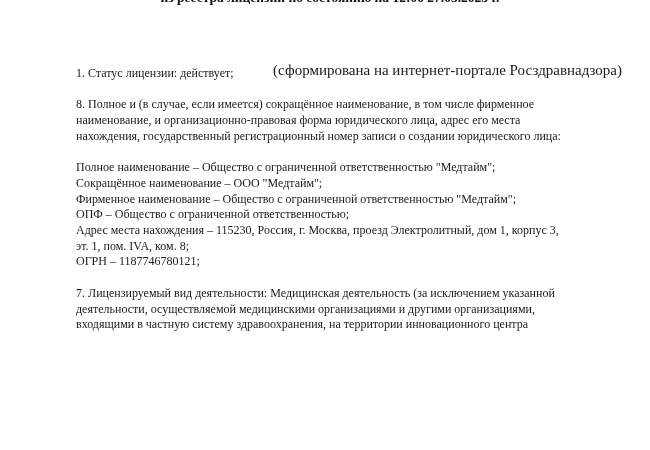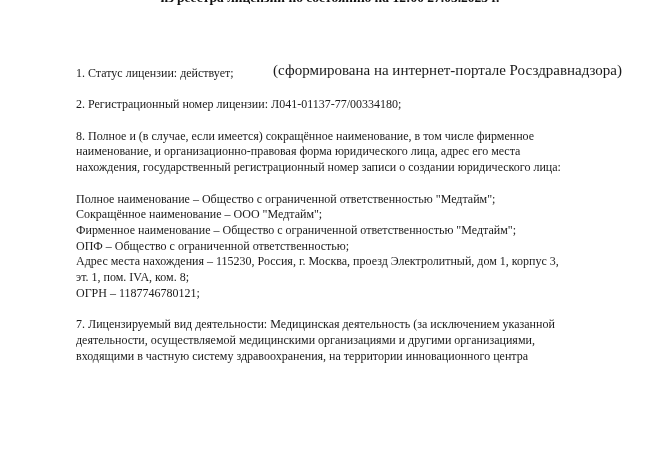--- a/index.html
+++ b/index.html
@@ -52,21 +52,20 @@
 <body>
 
 <div class="page">
 
   <div class="doc-title">из реестра лицензий по состоянию на 12:00 27.03.2023 г.</div>
 
   <div class="portal-note">(сформирована на интернет-портале Росздравнадзора)</div>
 
   <div class="content">
     <div class="para">1. Статус лицензии: действует;</div>
-    <div class="para">2. Регистрационный номер лицензии: Л041-01137-77/00334180;</div>
     <div class="para">8. Полное и (в случае, если имеется) сокращённое наименование, в том числе фирменное
 наименование, и организационно-правовая форма юридического лица, адрес его места
 нахождения, государственный регистрационный номер записи о создании юридического лица:</div>
     <div class="para">Полное наименование – Общество с ограниченной ответственностью "Медтайм";
 Сокращённое наименование – ООО "Медтайм";
 Фирменное наименование – Общество с ограниченной ответственностью "Медтайм";
 ОПФ – Общество с ограниченной ответственностью;
 Адрес места нахождения – 115230, Россия, г. Москва, проезд Электролитный, дом 1, корпус 3,
 эт. 1, пом. IVA, ком. 8;
 ОГРН – 1187746780121;</div>

